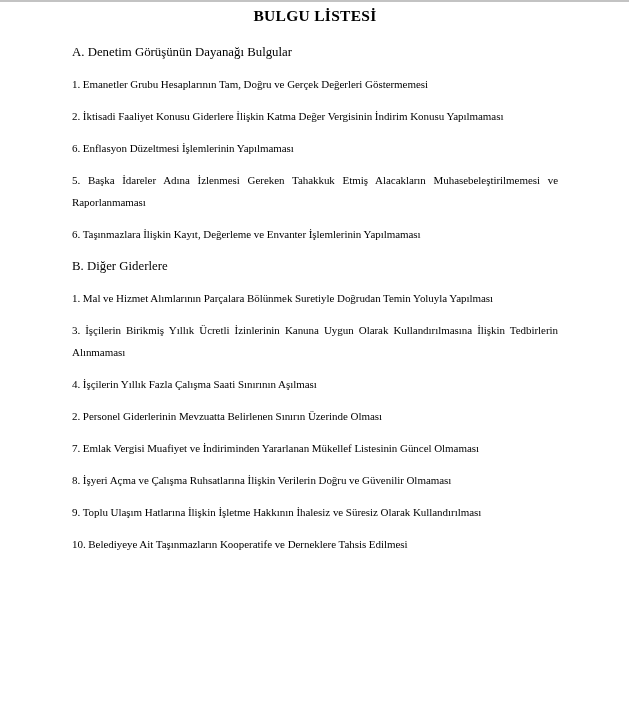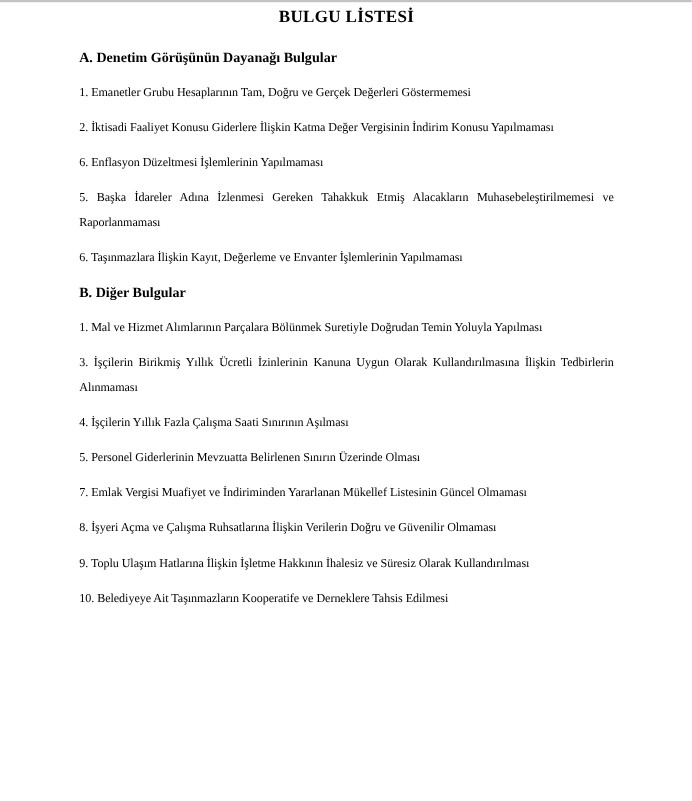--- a/index.html
+++ b/index.html
@@ -26,21 +26,21 @@
     text-align: center;
     font-size: 15.5px;
     font-weight: bold;
     line-height: 22px;
     margin-top: 2px;
     margin-bottom: 14px;
     letter-spacing: 0.3px;
   }
   .section-heading {
     font-size: 12.8px;
-    font-weight: bold;
+    font-weight: normal;
     line-height: 22px;
     margin-bottom: 10px;
   }
   .item {
     font-size: 11px;
     line-height: 22px;
     margin-bottom: 10px;
     text-align: justify;
     letter-spacing: -0.05px;
   }
@@ -54,24 +54,24 @@
 
     <h1 class="doc-title">BULGU LİSTESİ</h1>
 
     <h2 class="section-heading">A. Denetim Görüşünün Dayanağı Bulgular</h2>
     <p class="item">1. Emanetler Grubu Hesaplarının Tam, Doğru ve Gerçek Değerleri Göstermemesi</p>
     <p class="item">2. İktisadi Faaliyet Konusu Giderlere İlişkin Katma Değer Vergisinin İndirim Konusu Yapılmaması</p>
     <p class="item">6. Enflasyon Düzeltmesi İşlemlerinin Yapılmaması</p>
     <p class="item">5. Başka İdareler Adına İzlenmesi Gereken Tahakkuk Etmiş Alacakların Muhasebeleştirilmemesi ve Raporlanmaması</p>
     <p class="item">6. Taşınmazlara İlişkin Kayıt, Değerleme ve Envanter İşlemlerinin Yapılmaması</p>
 
-    <h2 class="section-heading">B. Diğer Bulgular</h2>
+    <h2 class="section-heading">B. Diğer Giderlere</h2>
     <p class="item">1. Mal ve Hizmet Alımlarının Parçalara Bölünmek Suretiyle Doğrudan Temin Yoluyla Yapılması</p>
     <p class="item">3. İşçilerin Birikmiş Yıllık Ücretli İzinlerinin Kanuna Uygun Olarak Kullandırılmasına İlişkin Tedbirlerin Alınmaması</p>
     <p class="item">4. İşçilerin Yıllık Fazla Çalışma Saati Sınırının Aşılması</p>
-    <p class="item">5. Personel Giderlerinin Mevzuatta Belirlenen Sınırın Üzerinde Olması</p>
+    <p class="item">2. Personel Giderlerinin Mevzuatta Belirlenen Sınırın Üzerinde Olması</p>
     <p class="item">7. Emlak Vergisi Muafiyet ve İndiriminden Yararlanan Mükellef Listesinin Güncel Olmaması</p>
     <p class="item">8. İşyeri Açma ve Çalışma Ruhsatlarına İlişkin Verilerin Doğru ve Güvenilir Olmaması</p>
     <p class="item">9. Toplu Ulaşım Hatlarına İlişkin İşletme Hakkının İhalesiz ve Süresiz Olarak Kullandırılması</p>
     <p class="item">10. Belediyeye Ait Taşınmazların Kooperatife ve Derneklere Tahsis Edilmesi</p>
 
   </div>
 </div>
 
 </body></html>

